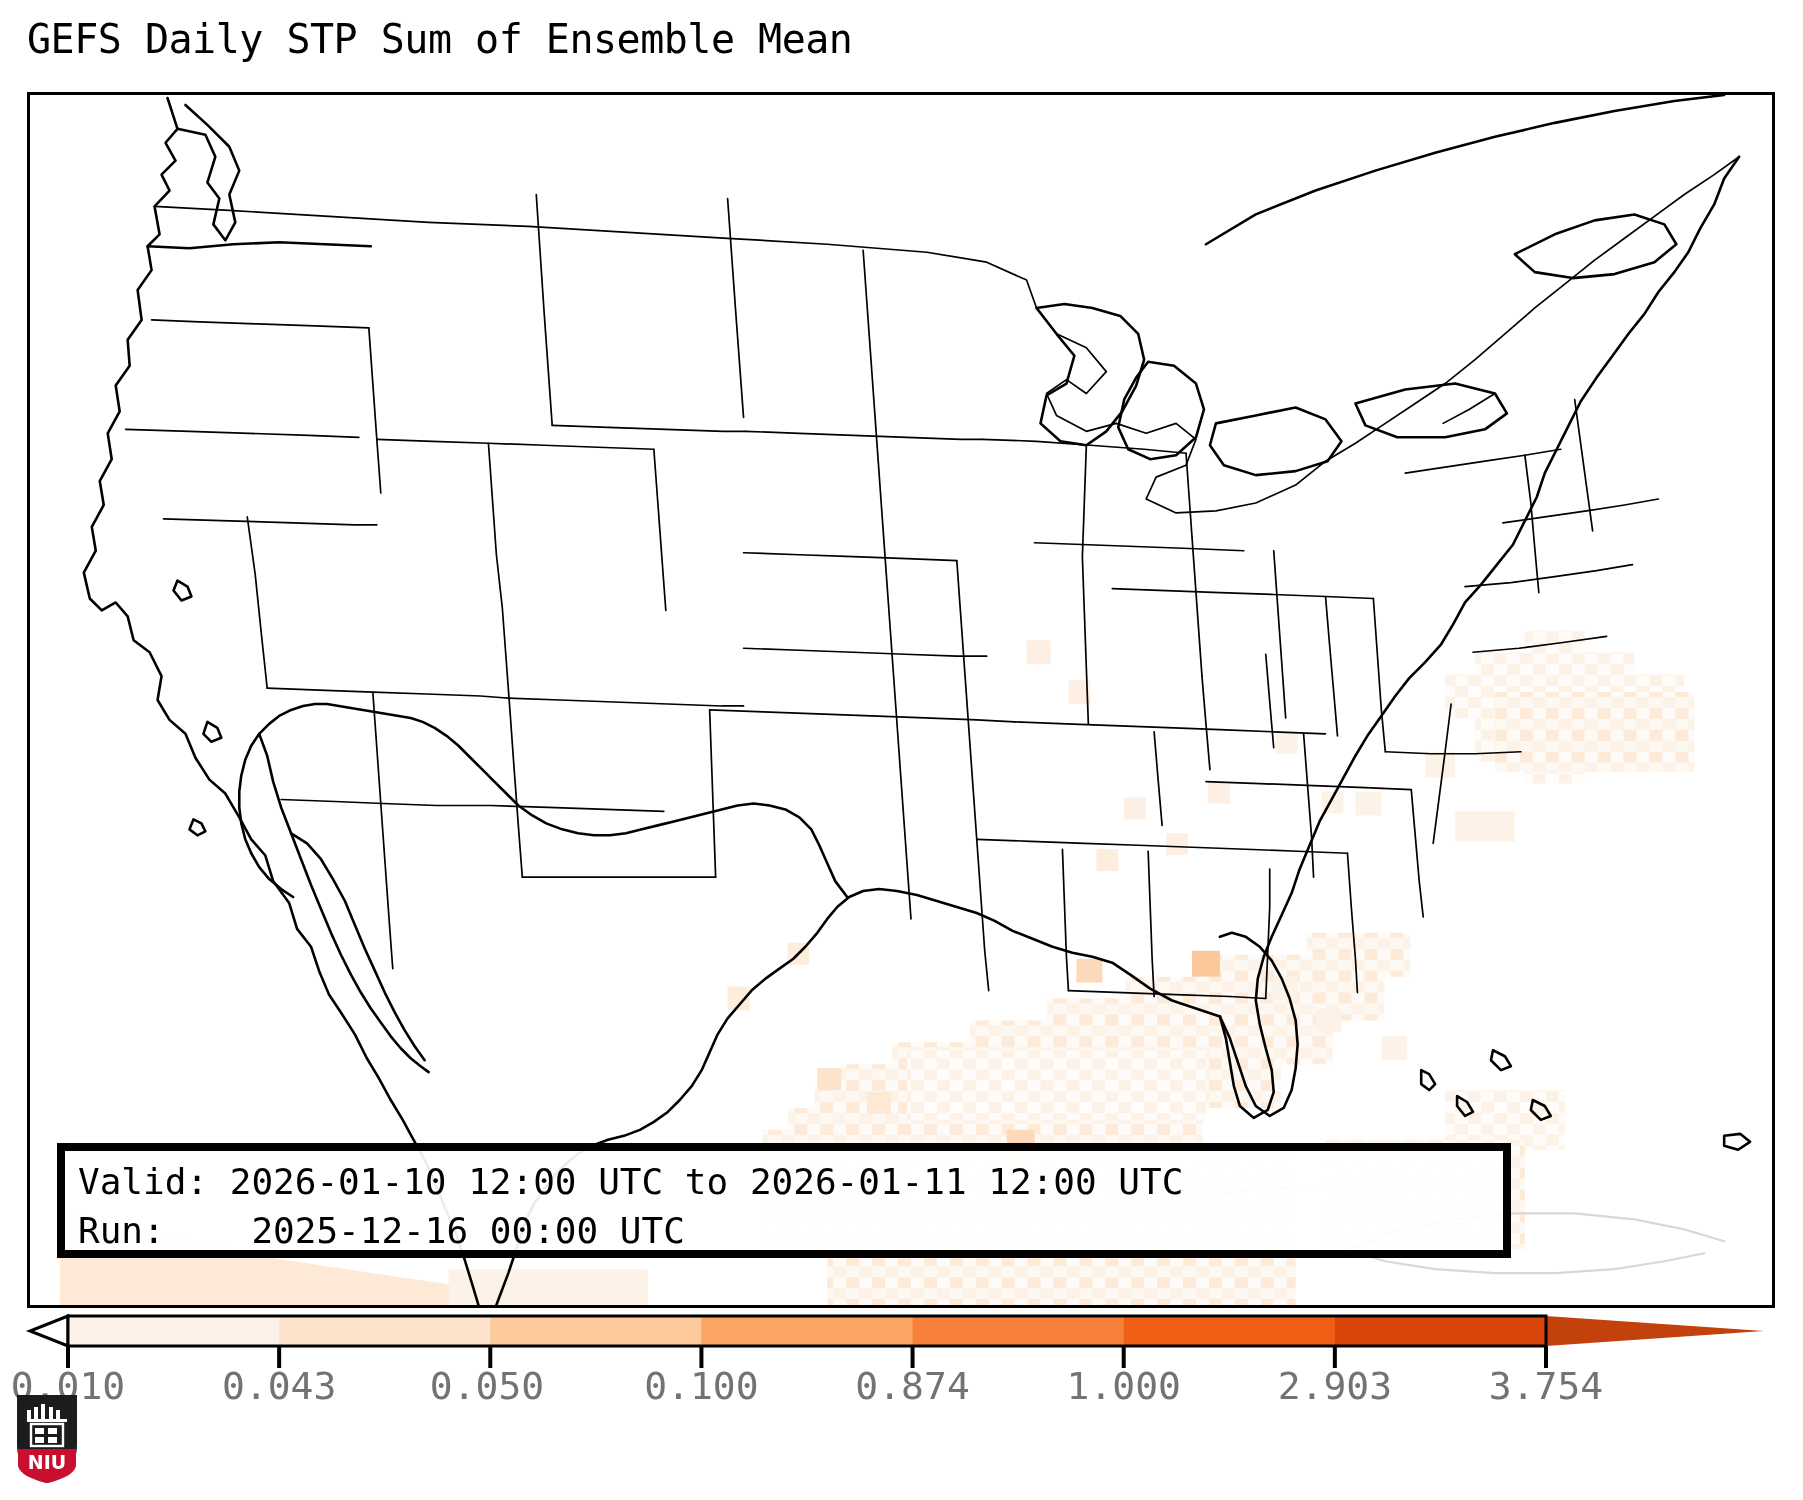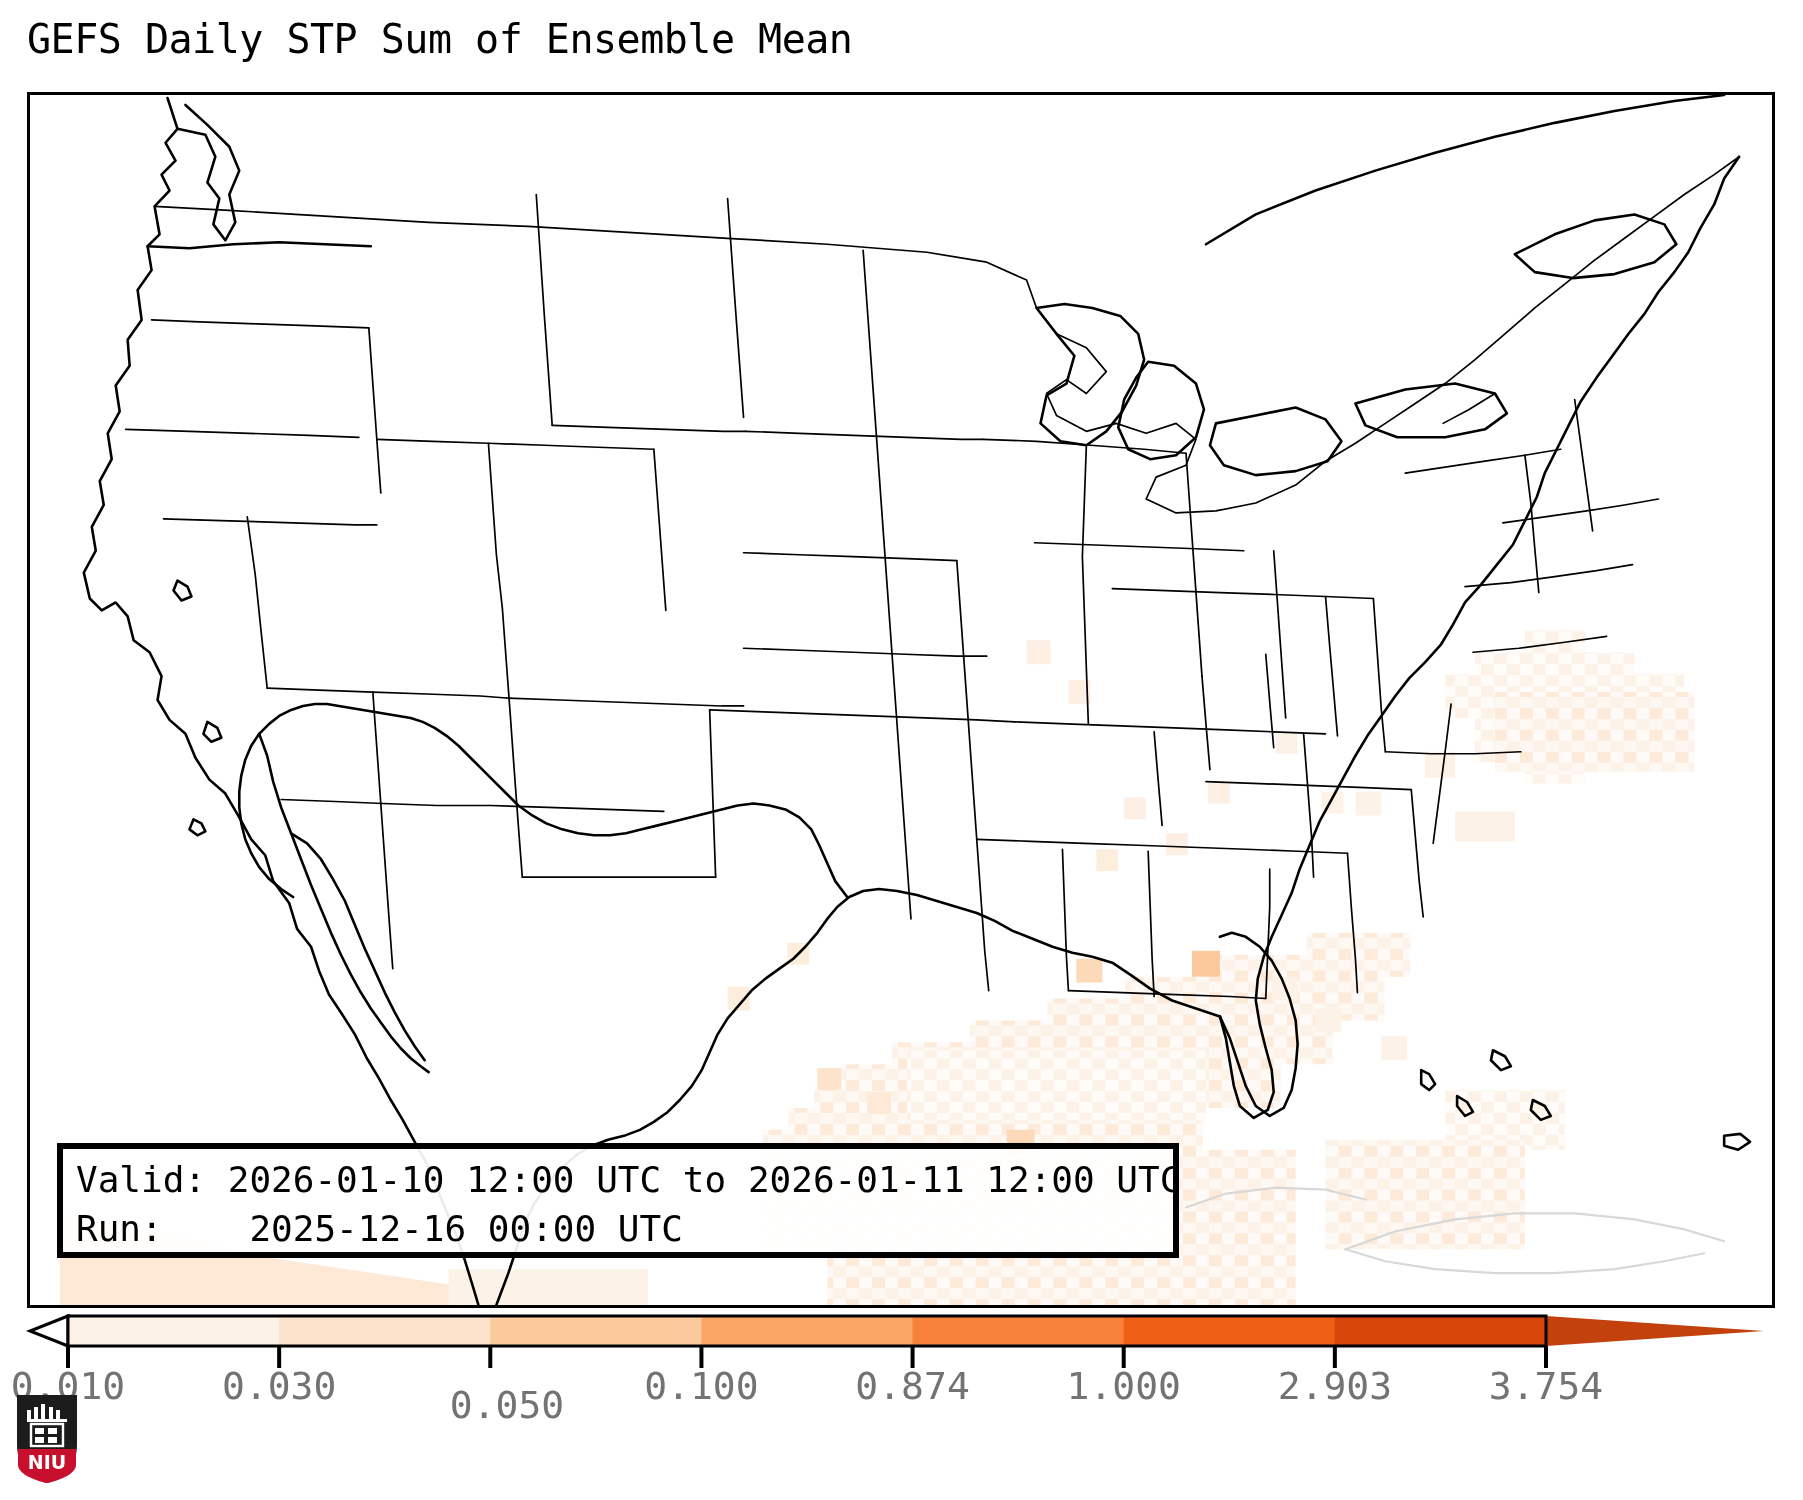--- a/index.html
+++ b/index.html
@@ -55,23 +55,23 @@
   #map-svg { z-index: 2; }
   #map-svg path { fill: none; stroke: #000000; stroke-width: 1.7; stroke-linejoin: round; stroke-linecap: round; }
   #map-svg path.coast { stroke-width: 2.6; }
   #map-svg path.faint { stroke: #d8d8d8; stroke-width: 2.2; }
 
   
   #info-box {
     position: absolute;
     left: 57px;
     top: 1143px;
-    width: 1122px;
+    width: 1454px;
     height: 115px;
-    border: 6px solid #000000;
+    border: 8px solid #000000;
     box-sizing: border-box;
     background: rgba(255,255,255,0.92);
     z-index: 5;
     padding: 6px 0 0 13px;
   }
   .info-line {
     font-size: 36px;
     line-height: 49px;
     color: #000000;
     white-space: pre;
@@ -401,22 +401,22 @@
           <line x1="490.2857142857143" y1="36" x2="490.2857142857143" y2="58" stroke="#000" stroke-width="4"></line>
           <line x1="701.4285714285714" y1="36" x2="701.4285714285714" y2="58" stroke="#000" stroke-width="4"></line>
           <line x1="912.5714285714286" y1="36" x2="912.5714285714286" y2="58" stroke="#000" stroke-width="4"></line>
           <line x1="1123.7142857142858" y1="36" x2="1123.7142857142858" y2="58" stroke="#000" stroke-width="4"></line>
           <line x1="1334.857142857143" y1="36" x2="1334.857142857143" y2="58" stroke="#000" stroke-width="4"></line>
           <line x1="1546" y1="36" x2="1546" y2="58" stroke="#000" stroke-width="4"></line>
         </g>
     </svg>
     <div id="cb-ticklabels">
         <div class="cb-tick-label" style="left: 68px;">0.010</div>
-        <div class="cb-tick-label" style="left: 279.143px;">0.030</div>
-        <div class="cb-tick-label" style="left: 507px; margin-top: 19px;">0.050</div>
+        <div class="cb-tick-label" style="left: 279.143px;">0.043</div>
+        <div class="cb-tick-label" style="left: 487px;">0.050</div>
         <div class="cb-tick-label" style="left: 701.429px;">0.100</div>
         <div class="cb-tick-label" style="left: 912.571px;">0.874</div>
         <div class="cb-tick-label" style="left: 1123.71px;">1.000</div>
         <div class="cb-tick-label" style="left: 1334.86px;">2.903</div>
         <div class="cb-tick-label" style="left: 1546px;">3.754</div>
       </div>
   </div>
 
   <svg id="niu-logo" viewBox="0 0 66 92">
     <path d="M3 2 L63 2 L63 52 C63 74 48 86 33 90 C18 86 3 74 3 52 Z" fill="#1C1C1C"></path>

